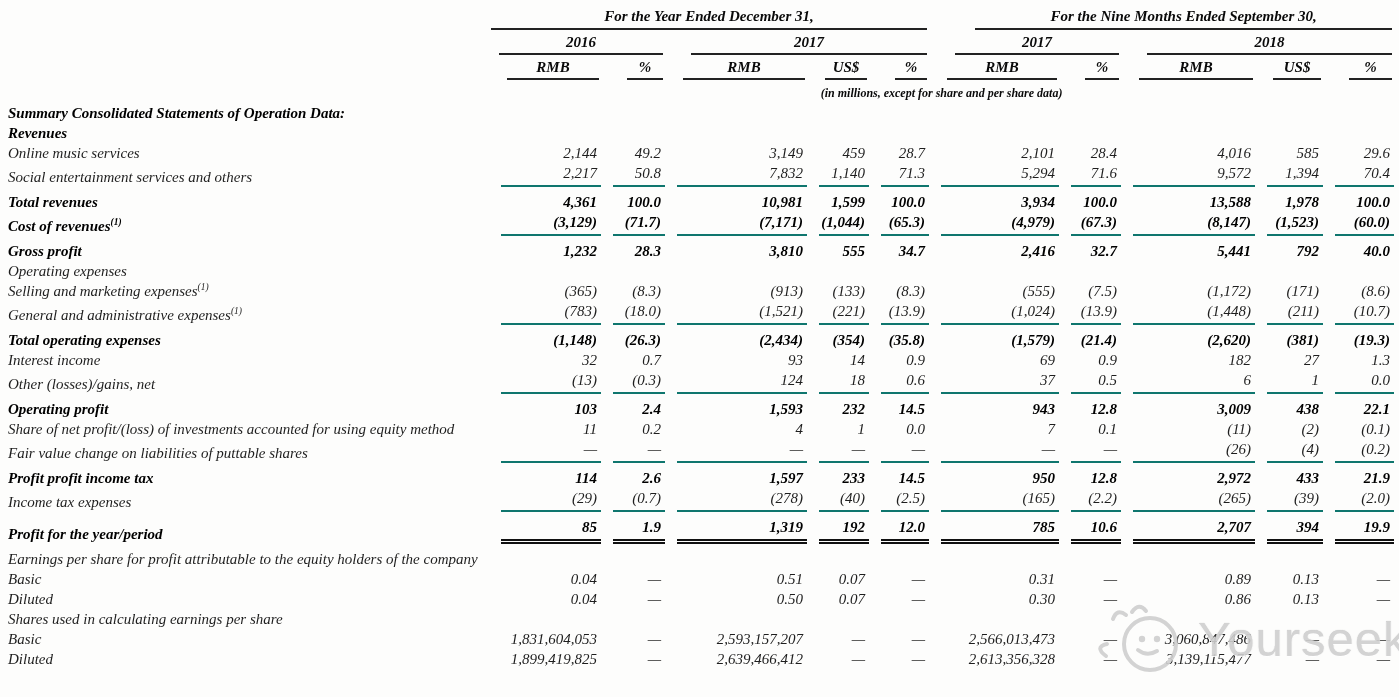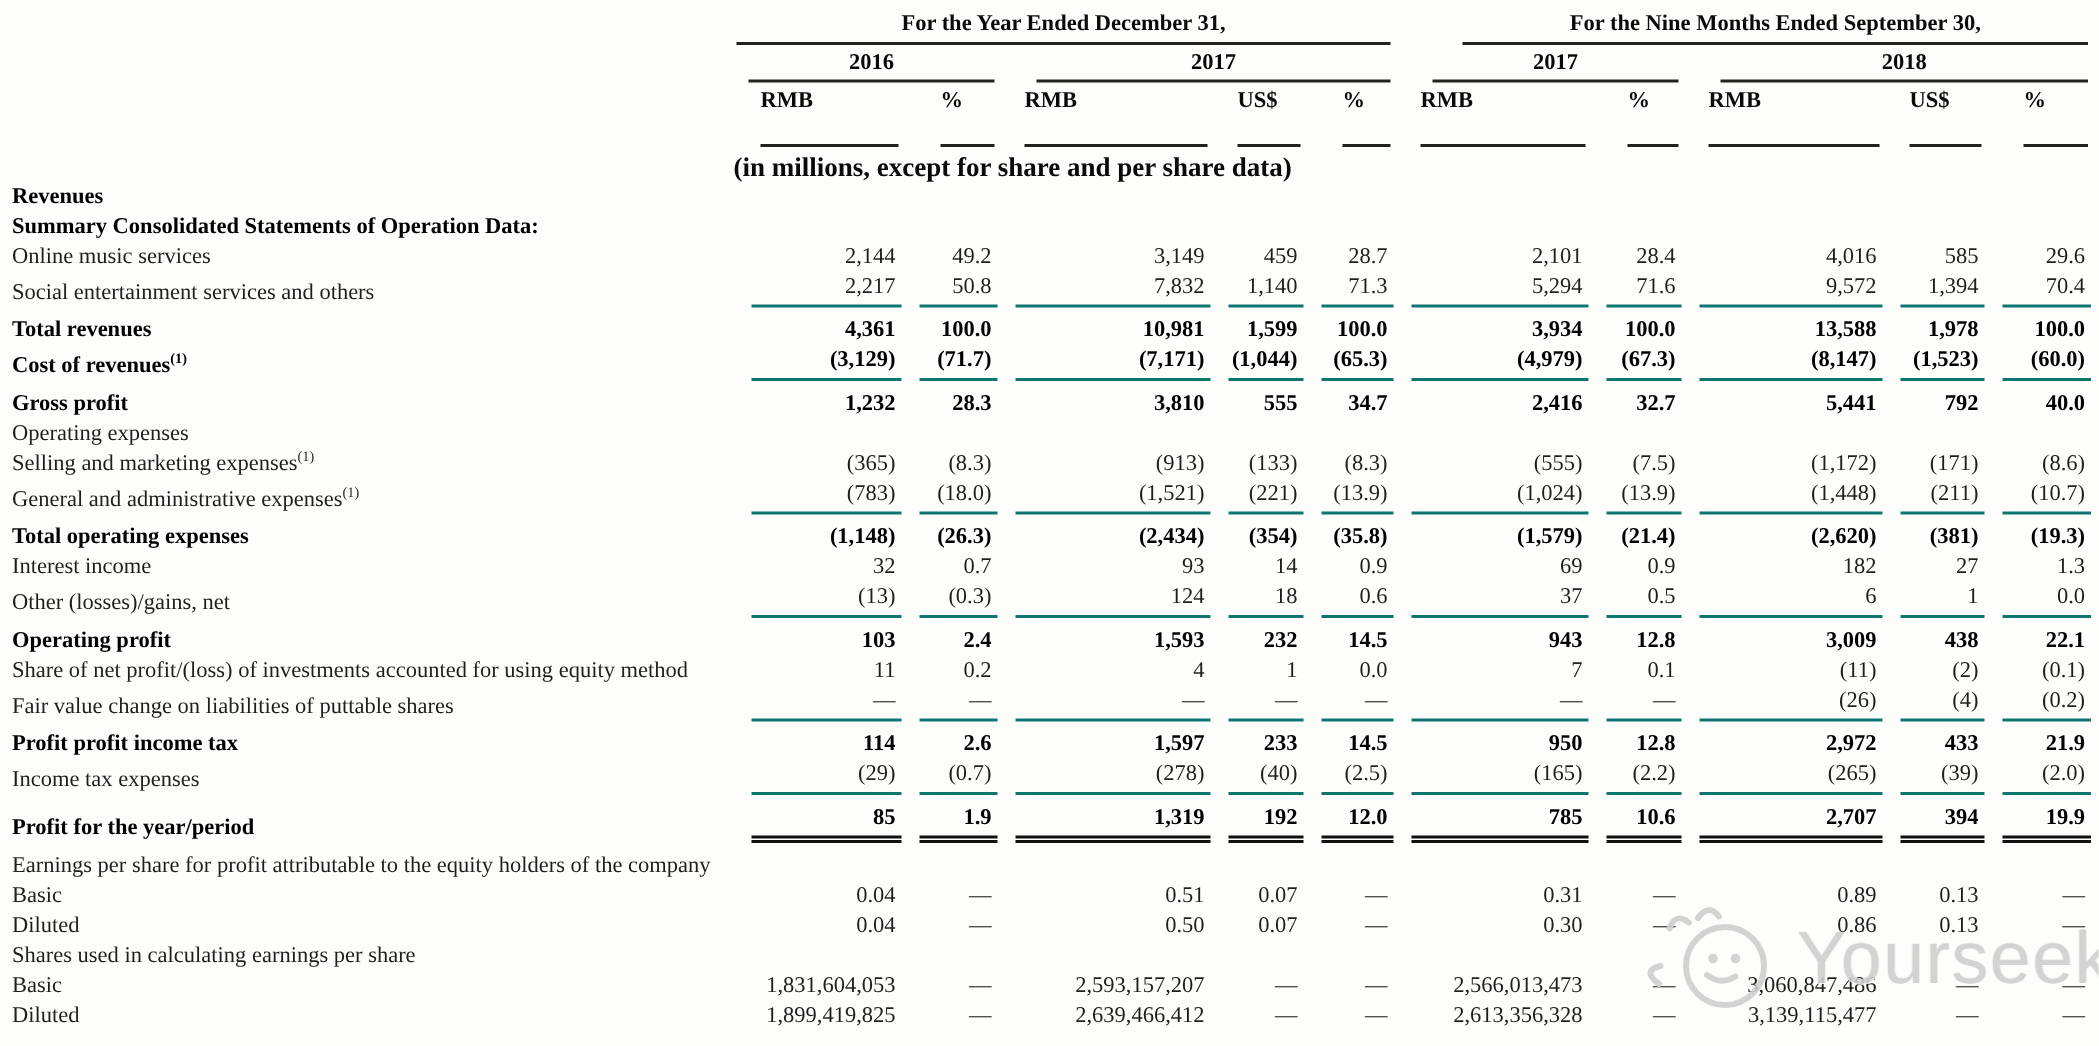--- a/index.html
+++ b/index.html
@@ -4,38 +4,38 @@
 <style>
   html,body { margin:0; padding:0; }
   body {
     width:1399px; height:697px; overflow:hidden;
     background:#fdfdfc;
     font-family:"Liberation Serif","DejaVu Serif",serif;
     color:#1e1e1e;
   }
   .page { position:relative; width:1399px; height:697px; }
 
-  table.fin { border-collapse:collapse; table-layout:fixed; width:1171px; margin:6px 0 0 1px; }
+  table.fin { border-collapse:collapse; table-layout:fixed; width:1171px; margin:6px 0 0 1px;font-style:italic; }
   th, td { padding:0; font-weight:normal; font-size:15px; line-height:20px; vertical-align:bottom; }
 
   
   col.c-lbl{width:488px;} col.c1{width:112px;} col.c2{width:64px;}
   col.c3{width:142px;} col.c4{width:62px;} col.c5{width:60px;}
   col.c6{width:130px;} col.c7{width:62px;} col.c8{width:134px;}
   col.c9{width:68px;} col.c10{width:71px;}
 
   
   thead th { font-weight:bold; color:#0a0a0a; }
   .grp { border-bottom:2px solid #222; text-align:center; padding-bottom:2px; margin:0 2px; font-size:15px; }
   .grp2 { margin-left:46px; }
   .yr { border-bottom:2px solid #222; padding-bottom:1px; margin:2px 2px 0 26px; }
   .yr-first { margin-left:10px; }
-  .cl { border-bottom:2px solid #222; text-align:left; padding-bottom:19px; margin:2px 2px 0 18px; }
+  .cl { border-bottom:2px solid #222; text-align:center; padding-bottom:1px; margin:2px 2px 0 18px; }
   .cl.pct { margin-left:26px; }
-  .note { text-align:left; font-weight:bold; padding-top:3px; font-size:18px; }
+  .note { text-align:center; font-weight:bold; padding-top:3px; font-size:12px; }
 
   
   td.lbl { padding-left:32px; text-indent:-25px; }
   td.lbl.i1 { padding-left:32px; }
   td.num { text-align:right; }
   td.num .v { margin-left:12px; padding-right:4px; }
   tr.bold td { font-weight:bold; color:#000; }
   tr.rule td.num .v { border-bottom:2px solid #0f766e; padding-bottom:2px; }
   tr.dbl  td.num .v { border-bottom:5px double #111; padding-bottom:2px; }
   tr.rule + tr td, tr.dbl + tr td { padding-top:5px; }
@@ -131,54 +131,54 @@
         </tr>
       <tr>
         <th></th>
         <th colspan="10">
           <div class="note">(in millions, except for share and per share data)</div>
         </th>
       </tr>
     </thead>
     <tbody id="tbody">
         <tr class="bold">
+          <td class="lbl">Summary Consolidated Statements of Operation Data:</td>
+          <td class="num">
+            <div class="v"></div>
+          </td>
+          <td class="num">
+            <div class="v"></div>
+          </td>
+          <td class="num">
+            <div class="v"></div>
+          </td>
+          <td class="num">
+            <div class="v"></div>
+          </td>
+          <td class="num">
+            <div class="v"></div>
+          </td>
+          <td class="num">
+            <div class="v"></div>
+          </td>
+          <td class="num">
+            <div class="v"></div>
+          </td>
+          <td class="num">
+            <div class="v"></div>
+          </td>
+          <td class="num">
+            <div class="v"></div>
+          </td>
+          <td class="num">
+            <div class="v"></div>
+          </td>
+        </tr>
+        <tr class="bold">
           <td class="lbl">Revenues</td>
-          <td class="num">
-            <div class="v"></div>
-          </td>
-          <td class="num">
-            <div class="v"></div>
-          </td>
-          <td class="num">
-            <div class="v"></div>
-          </td>
-          <td class="num">
-            <div class="v"></div>
-          </td>
-          <td class="num">
-            <div class="v"></div>
-          </td>
-          <td class="num">
-            <div class="v"></div>
-          </td>
-          <td class="num">
-            <div class="v"></div>
-          </td>
-          <td class="num">
-            <div class="v"></div>
-          </td>
-          <td class="num">
-            <div class="v"></div>
-          </td>
-          <td class="num">
-            <div class="v"></div>
-          </td>
-        </tr>
-        <tr class="bold">
-          <td class="lbl">Summary Consolidated Statements of Operation Data:</td>
           <td class="num">
             <div class="v"></div>
           </td>
           <td class="num">
             <div class="v"></div>
           </td>
           <td class="num">
             <div class="v"></div>
           </td>
           <td class="num">

